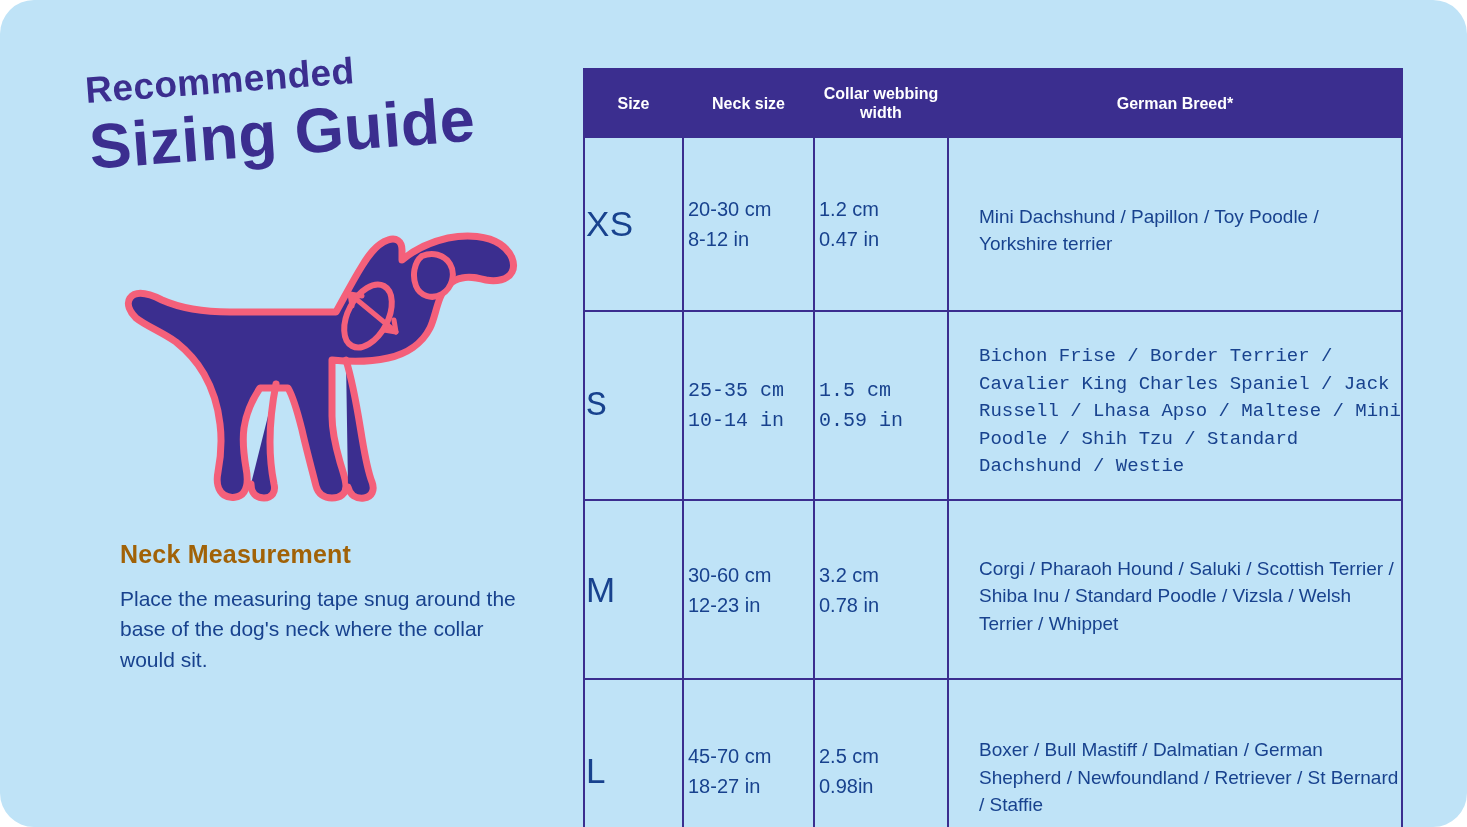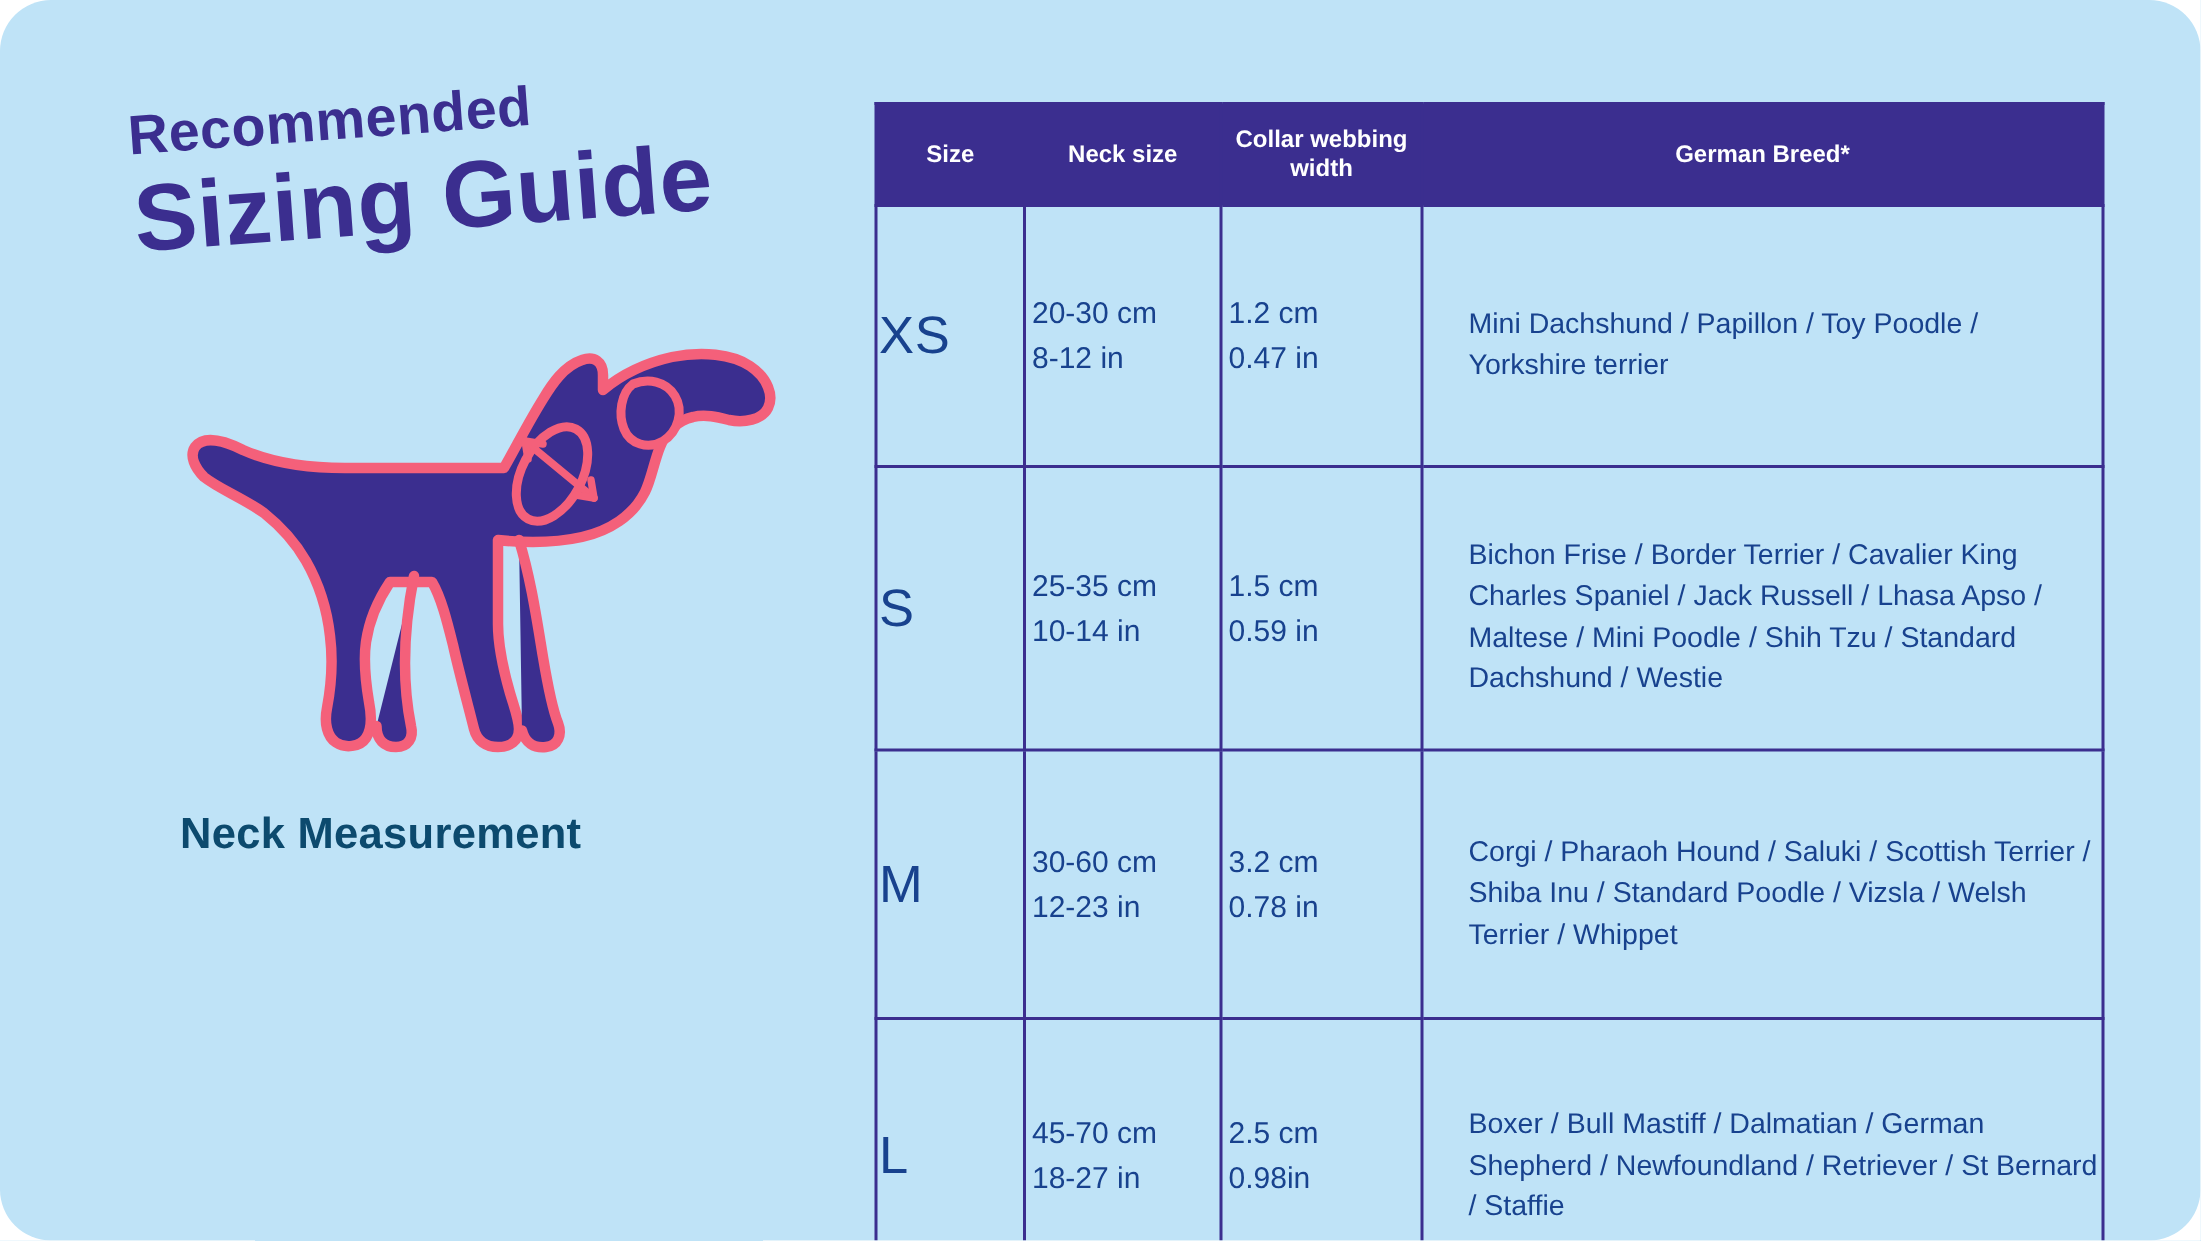--- a/index.html
+++ b/index.html
@@ -61,23 +61,23 @@
     left: 100px;
     top: 208px;
     width: 440px;
     height: 300px;
   }
 
   #neck-heading {
     position: absolute;
     left: 120px;
     top: 540px;
-    font-size: 29px;
-    font-weight: bold;
-    color: #0c4a6e;
+    font-size: 25px;
+    font-weight: bold;
+    color: #a16207;
     letter-spacing: 0.2px;
   }
   #neck-body {
     position: absolute;
     left: 120px;
     top: 584px;
     width: 410px;
     font-size: 21px;
     line-height: 1.45;
     color: #18428e;
@@ -133,21 +133,21 @@
     line-height: 1.5;
     padding: 10px 4px;
   }
   td.breed-cell {
     font-size: 19px;
     color: #18428e;
     line-height: 1.45;
     padding: 12px 0 0 30px;
   }
   tr.row-xs td { height: 152px; }
-  tr.row-s  td { height: 167px; }
+  tr.row-s  td { height: 167px; font-family: Liberation Mono, monospace; }
   tr.row-m  td { height: 157px; }
   tr.row-l  td { height: 162px; }
 </style>
 </head>
 <body>
 
 <div id="page">
 
   <div id="left-panel">
 
@@ -209,20 +209,21 @@
 
         <ellipse cx="268" cy="108" rx="20" ry="34" transform="rotate(28 268 108)" fill="none" stroke="#f4607a" stroke-width="6"></ellipse>
 
         <path d="M250 86 L 296 124" stroke="#f4607a" stroke-width="5" stroke-linecap="round"></path>
         <path d="M250 86 L 262 88 M250 86 L 252 98" stroke="#f4607a" stroke-width="5" stroke-linecap="round" fill="none"></path>
         <path d="M296 124 L 284 122 M296 124 L 294 112" stroke="#f4607a" stroke-width="5" stroke-linecap="round" fill="none"></path>
       </svg>
     </div>
 
     <div id="neck-heading">Neck Measurement</div>
+    <div id="neck-body">Place the measuring tape snug around the base of the dog's neck where the collar would sit.</div>
   </div>
 
   <table id="size-table">
     <colgroup>
       <col class="col-size">
       <col class="col-neck">
       <col class="col-web">
       <col class="col-breed">
     </colgroup>
     <thead>

